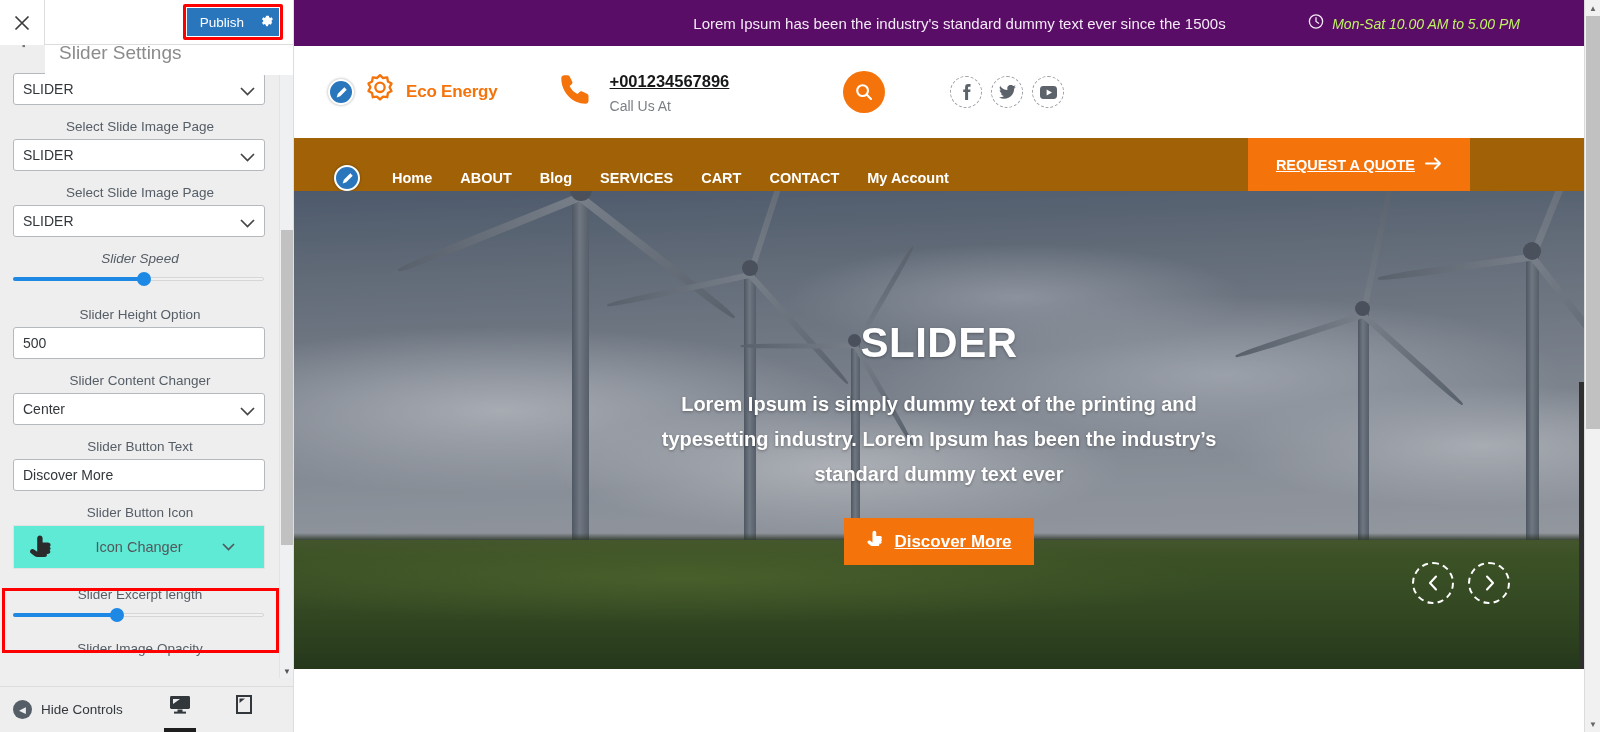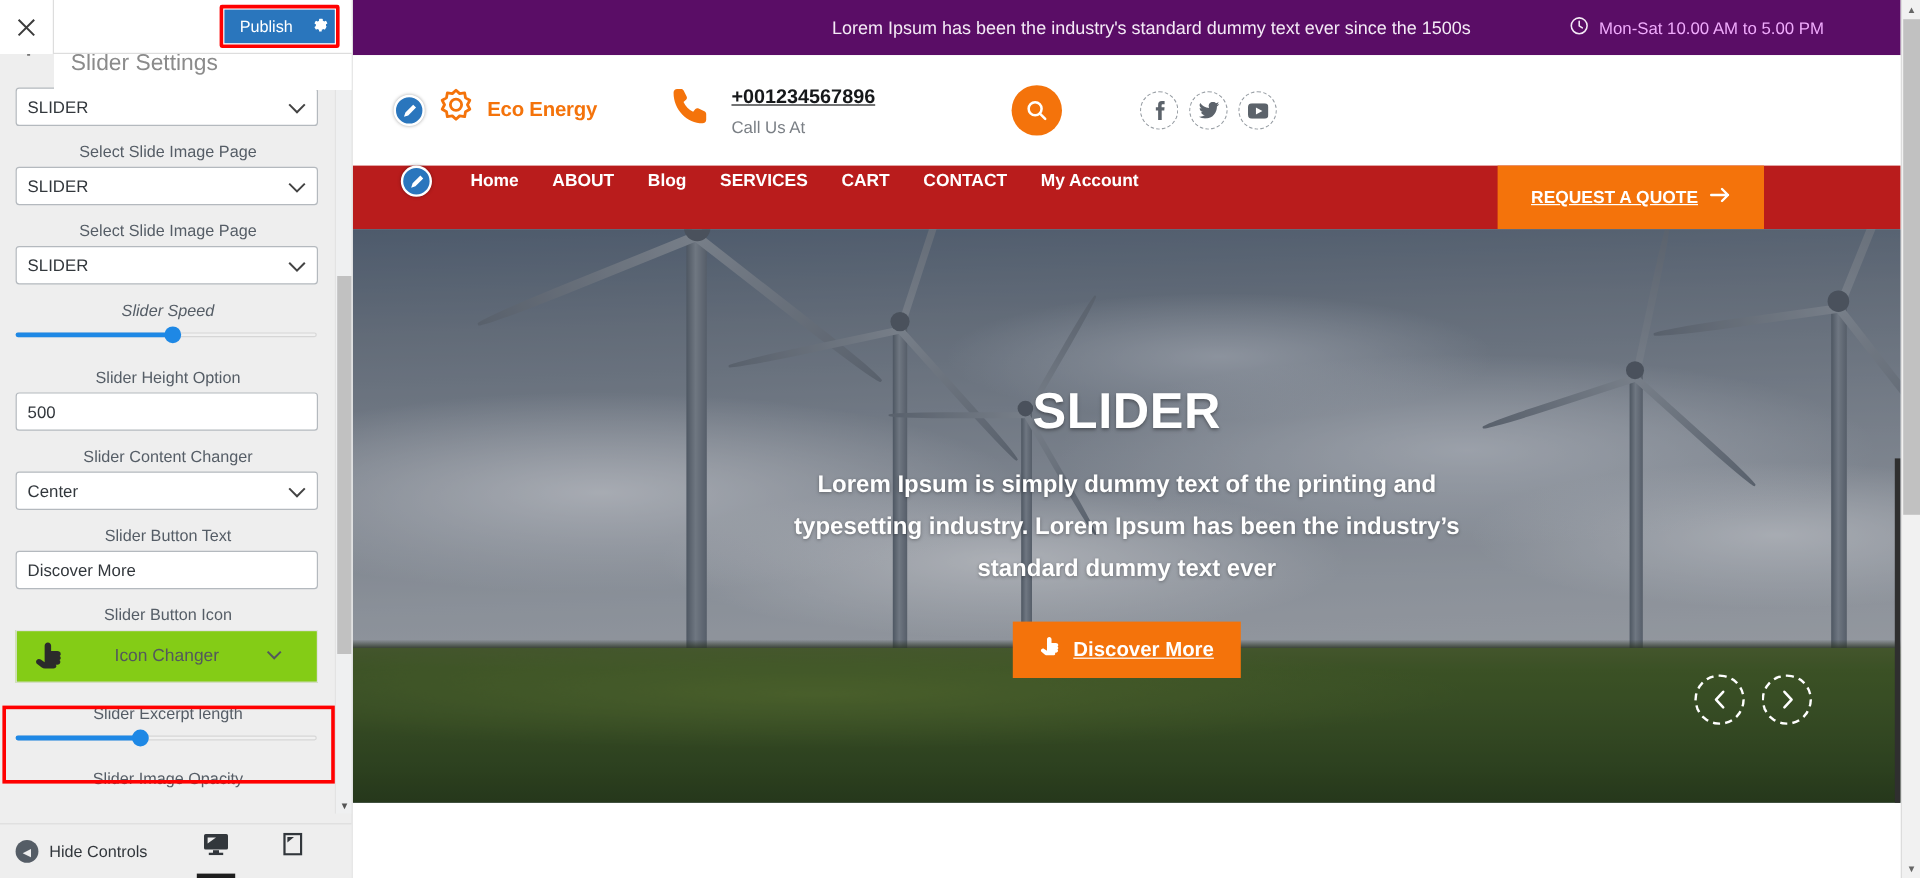--- a/index.html
+++ b/index.html
@@ -120,21 +120,21 @@
     background: #1e88e5;
   }
   .slider-knob {
     position: absolute; top: -1px;
     width: 14px; height: 14px;
     border-radius: 50%;
     background: #1e88e5;
   }
   .icon-changer {
     width: 252px; height: 44px;
-    background: #84cc16;
+    background: #5eead4;
     border: 1px solid #e2e2e2;
     display: flex; align-items: center;
     position: relative;
   }
   .icon-changer .glyph {
     position: absolute; left: 14px; top: 9px;
     font-size: 25px; color: #2b2b2b; line-height: 1;
   }
   .icon-changer .ic-label {
     width: 100%; text-align: center;
@@ -221,21 +221,21 @@
   #topbar-text {
     width: 100%; text-align: center;
     color: #f4eaf6; font-size: 15px;
     font-family: "Liberation Sans", sans-serif;
     padding-left: 41px;
   }
   #topbar-hours {
     position: absolute; right: 64px; top: 50%;
     transform: translateY(-50%);
     display: flex; align-items: center; gap: 8px;
-    color: #f0abfc; font-size: 14px; white-space: nowrap;
+    color: #bef264; font-size: 14px; white-space: nowrap; font-style: italic;
   }
 
   #header {
     height: 92px; background: #fff;
     display: flex; align-items: center;
     position: relative;
   }
   #brand { display: flex; align-items: center; margin-left: 34px; gap: 8px; }
   .edit-pencil {
     width: 26px; height: 26px; border-radius: 50%;
@@ -267,22 +267,22 @@
   }
   #socials { display: flex; gap: 9px; }
   .soc {
     width: 32px; height: 32px; border-radius: 50%;
     border: 1px dashed #9aa0a6;
     display: flex; align-items: center; justify-content: center;
     color: #5c636b; cursor: pointer;
   }
 
   #navbar {
-    height: 53px; background: #b91c1c;
-    display: flex; align-items: flex-start;
+    height: 53px; background: #a16207;
+    display: flex; align-items: flex-end;
     position: relative;
   }
   #nav-items {
     display: flex; align-items: center; gap: 28px;
     margin-left: 40px;
   }
   .nav-link {
     color: #fff; font-size: 14.5px; font-weight: bold;
     cursor: pointer; white-space: nowrap;
     font-family: "Liberation Sans", sans-serif;

